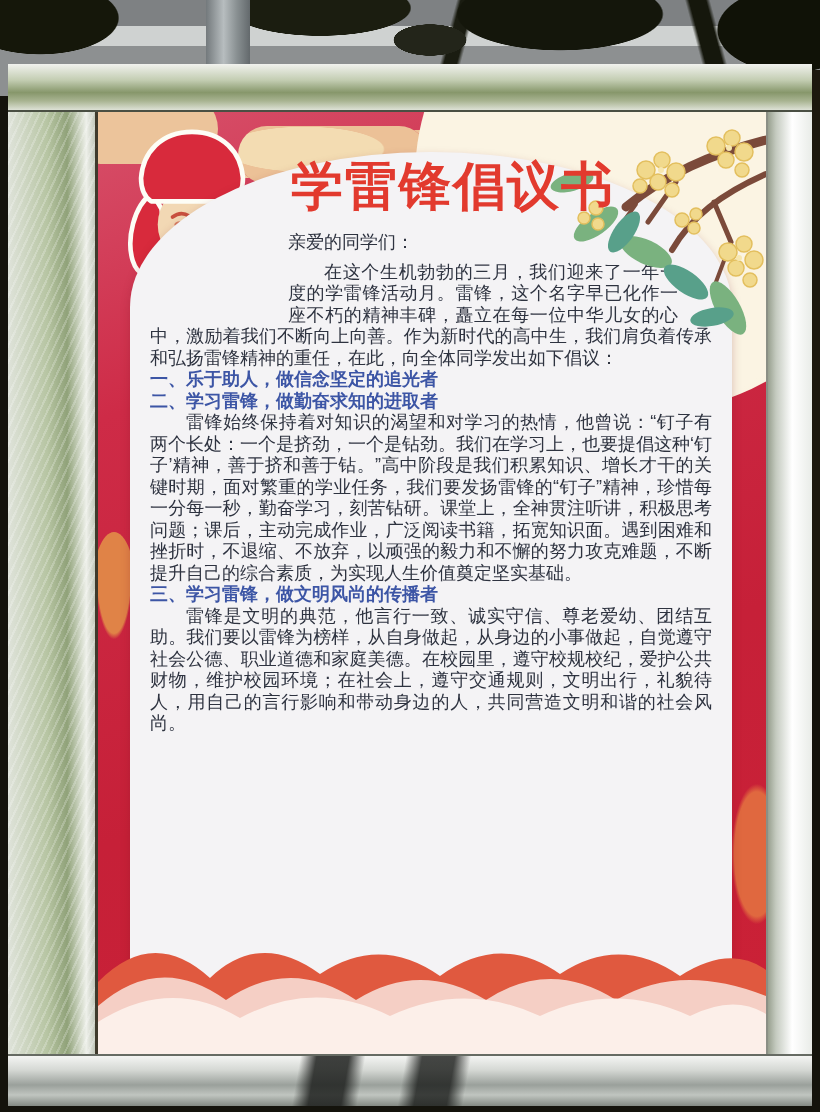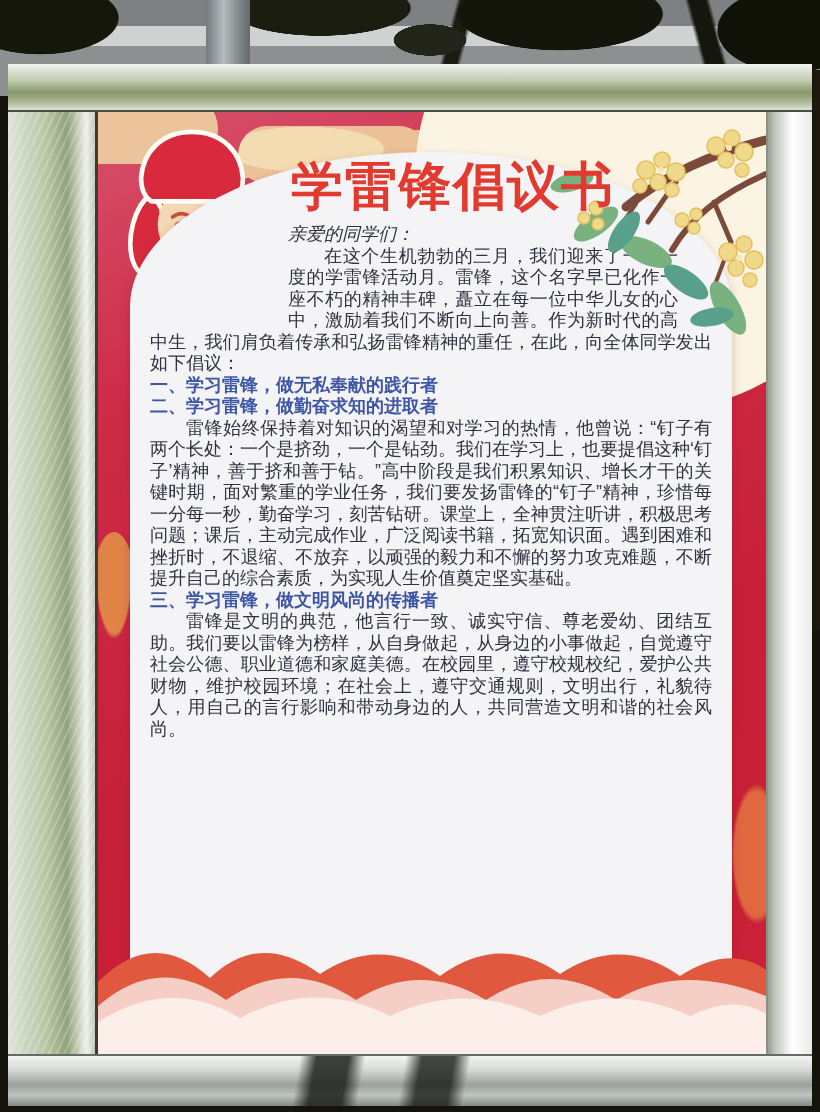--- a/index.html
+++ b/index.html
@@ -93,21 +93,21 @@
     position:absolute;left:32px;top:40px;width:602px;height:882px;z-index:4;
     background:var(--panel-white,#f4f3f5);
     border-radius:300px 300px 16px 16px / 155px 155px 12px 12px;
     box-shadow:0 4px 10px rgba(120,20,30,.25);
     box-sizing:border-box;padding:72px 20px 0 20px;overflow:hidden;
     color:var(--body-text,#2e3340);
     font-size:18px;line-height:21.5px;text-align:justify;
   }
   .spacer-l{float:left;width:138px;height:100px;}
   .spacer-r{float:right;width:34px;height:100px;}
-  .greeting{margin:0;font-style:italic;}
+  .greeting{margin:8px;}
   .para{margin:0;text-indent:2em;}
   .sec-heading{margin:0;color:var(--heading-blue,#3c55a5);font-weight:700;}
   
   .orange-blob{position:absolute;z-index:1;border-radius:50%;}
   .blob-left{left:-6px;top:420px;width:44px;height:120px;
     background:radial-gradient(ellipse at 50% 30%,#e08347 0 55%,transparent 60%);}
   .blob-right{right:-10px;bottom:120px;width:48px;height:160px;
     background:radial-gradient(ellipse at 60% 50%,#e0683f 0 55%,transparent 62%);}
   
   .osmanthus{position:absolute;right:0;top:0;width:290px;height:235px;z-index:5;}
@@ -156,21 +156,21 @@
       <path d="M78,165 L95,184 L112,165" stroke="#fdfdf6" stroke-width="5" fill="none"></path>
       <path d="M95,172 l-9,12 l9,11 l9,-11 Z" fill="#b8222f" stroke="#fdfdf6" stroke-width="3"></path>
     </svg>
 
     <div class="content-panel">
       <div class="spacer-l"></div>
       <div class="spacer-r"></div>
       <p class="greeting">亲爱的同学们：</p>
       <p class="para">在这个生机勃勃的三月，我们迎来了一年一度的学雷锋活动月。雷锋，这个名字早已化作一座不朽的精神丰碑，矗立在每一位中华儿女的心中，激励着我们不断向上向善。作为新时代的高中生，我们肩负着传承和弘扬雷锋精神的重任，在此，向全体同学发出如下倡议：</p>
 
-      <p class="sec-heading">一、学习雷锋，做无私奉献的践行者</p>
+      <p class="sec-heading">一、乐于助人，做信念坚定的追光者</p>
 
       <p class="sec-heading">二、学习雷锋，做勤奋求知的进取者</p>
       <p class="para">雷锋始终保持着对知识的渴望和对学习的热情，他曾说：“钉子有两个长处：一个是挤劲，一个是钻劲。我们在学习上，也要提倡这种‘钉子’精神，善于挤和善于钻。”高中阶段是我们积累知识、增长才干的关键时期，面对繁重的学业任务，我们要发扬雷锋的“钉子”精神，珍惜每一分每一秒，勤奋学习，刻苦钻研。课堂上，全神贯注听讲，积极思考问题；课后，主动完成作业，广泛阅读书籍，拓宽知识面。遇到困难和挫折时，不退缩、不放弃，以顽强的毅力和不懈的努力攻克难题，不断提升自己的综合素质，为实现人生价值奠定坚实基础。</p>
 
       <p class="sec-heading">三、学习雷锋，做文明风尚的传播者</p>
 
       <p class="para">雷锋是文明的典范，他言行一致、诚实守信、尊老爱幼、团结互助。我们要以雷锋为榜样，从自身做起，从身边的小事做起，自觉遵守社会公德、职业道德和家庭美德。在校园里，遵守校规校纪，爱护公共财物，维护校园环境；在社会上，遵守交通规则，文明出行，礼貌待人，用自己的言行影响和带动身边的人，共同营造文明和谐的社会风尚。</p>
 
     </div>
 

